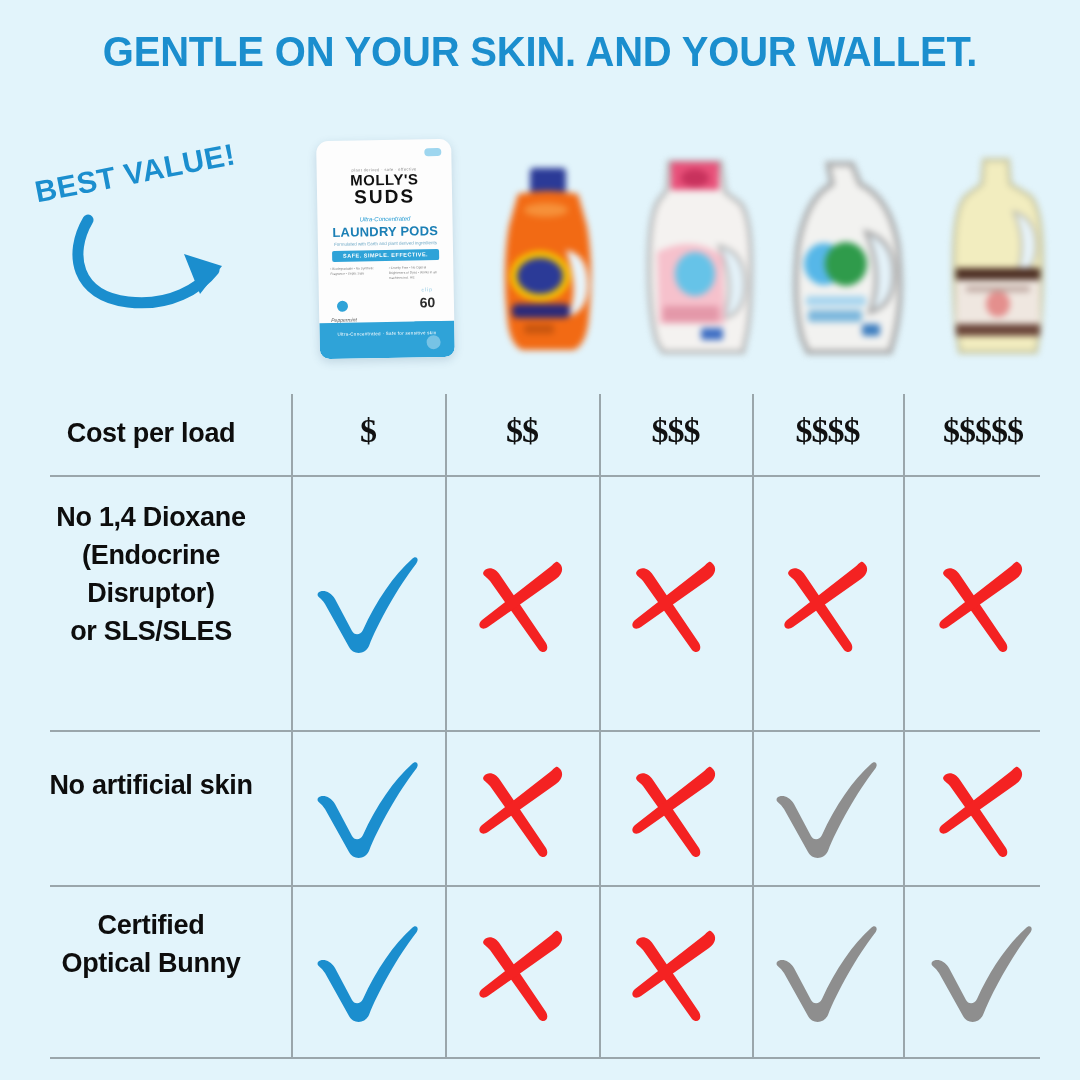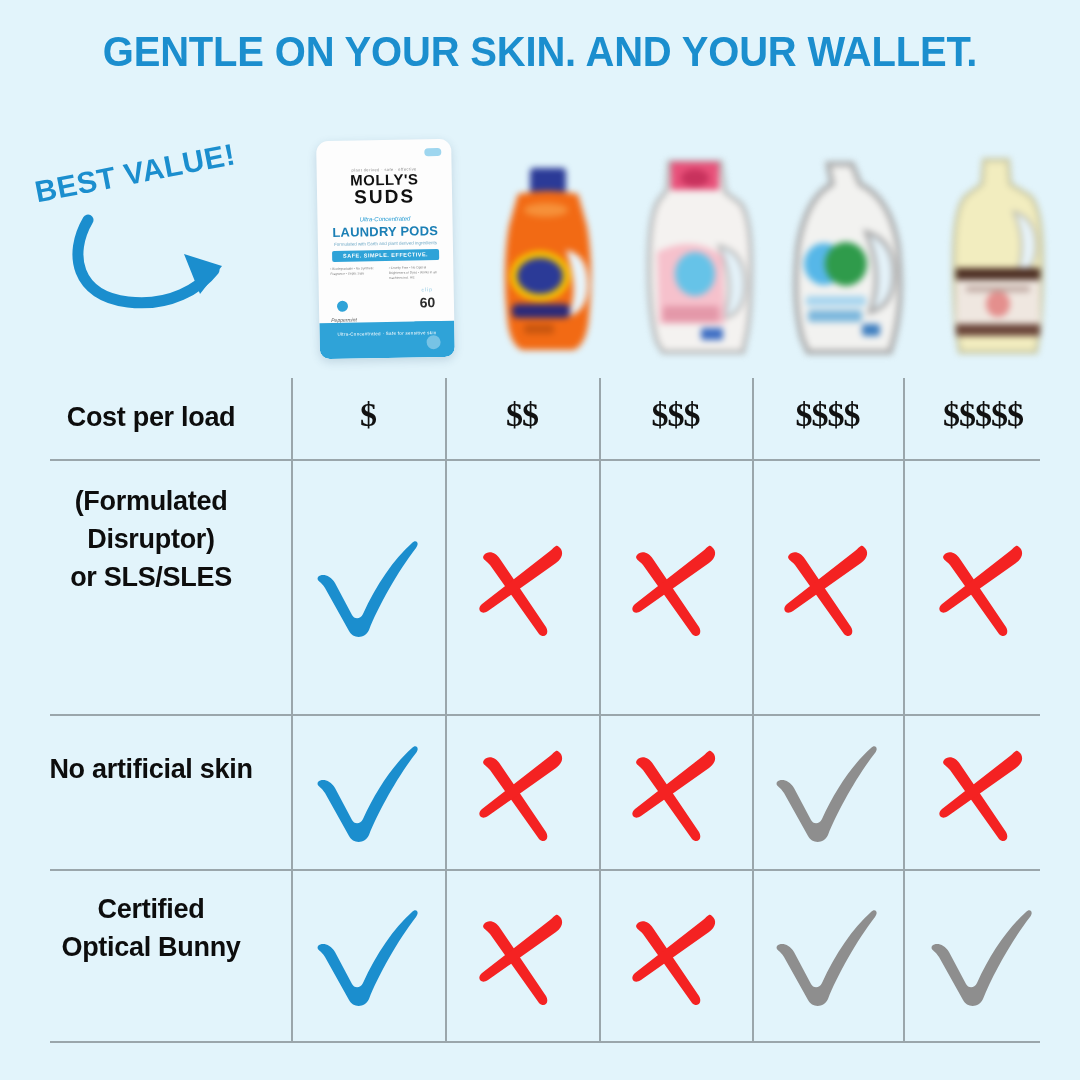--- a/index.html
+++ b/index.html
@@ -224,21 +224,21 @@
   
   .bottle {
     position: absolute;
     filter: blur(3.2px);
   }
 
   
   .table {
     position: absolute;
     left: 0;
-    top: 0;
+    top: 16px;
     width: 1080px;
     height: 884px;
     pointer-events: none;
   }
   .grid-line {
     position: absolute;
     background: #9aa6ab;
   }
   .vline { width: 2px; }
   .hline { height: 2px; }
@@ -376,21 +376,22 @@
   <div class="row-label" style="top:398px;">Cost per load</div>
   <div class="cost-cell" style="left:291px; top:396px; width:154px;">
     <span class="highlight">$</span>
   </div>
   <div class="cost-cell" style="left:445px; top:396px; width:154px;">$$</div>
   <div class="cost-cell" style="left:599px; top:396px; width:153px;">$$$</div>
   <div class="cost-cell" style="left:752px; top:396px; width:151px;">$$$$</div>
   <div class="cost-cell" style="left:903px; top:396px; width:160px;">$$$$$</div>
 
   <div class="row-label" style="top:482px;">
-    <div class="small">(Formulated Disruptor)</div>
+    <div>No 1,4 Dioxane</div>
+    <div class="small">(Endocrine Disruptor)</div>
     <div>or SLS/SLES</div>
   </div>
 
   <div class="row-label" style="top:750px;">
     <div>No artificial skin</div>
   </div>
 
   <div class="row-label" style="top:890px;">
     <div>Certified</div>
     <div>Optical Bunny</div>

